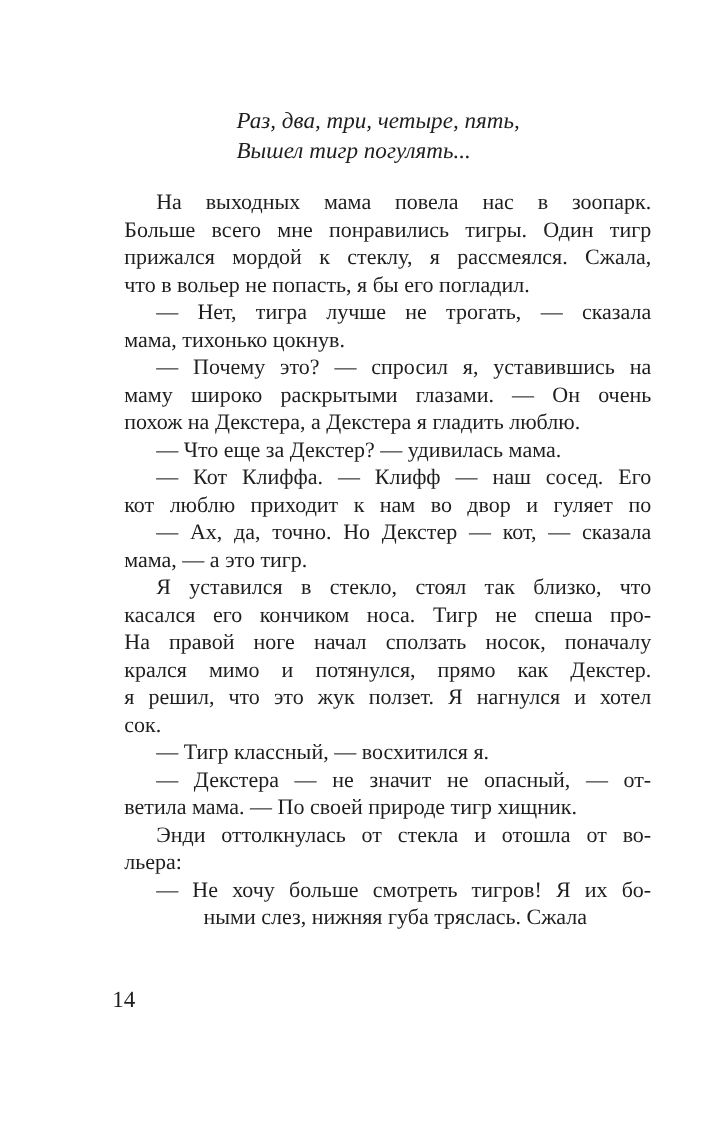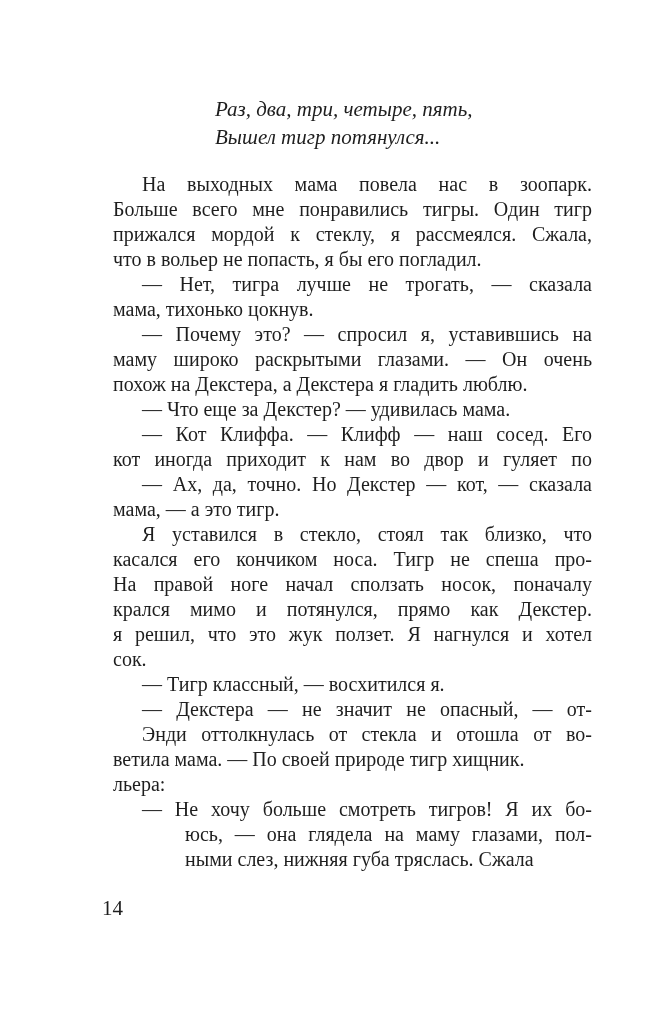--- a/index.html
+++ b/index.html
@@ -59,49 +59,48 @@
     line-height: 25px;
   }
 </style>
 </head>
 <body>
 
 <div class="page">
 
   <div class="epigraph">
     <div class="epigraph-line">Раз, два, три, четыре, пять,</div>
-    <div class="epigraph-line">Вышел тигр потянулся...</div>
+    <div class="epigraph-line">Вышел тигр погулять...</div>
   </div>
 
   <div class="body-text" id="body-text">
       <div class="text-line first">На выходных мама повела нас в зоопарк.</div>
       <div class="text-line">Больше всего мне понравились тигры. Один тигр</div>
       <div class="text-line">прижался мордой к стеклу, я рассмеялся. Сжала,</div>
       <div class="text-line last">что в вольер не попасть, я бы его погладил.</div>
       <div class="text-line first">— Нет, тигра лучше не трогать, — сказала</div>
       <div class="text-line last">мама, тихонько цокнув.</div>
       <div class="text-line first">— Почему это? — спросил я, уставившись на</div>
       <div class="text-line">маму широко раскрытыми глазами. — Он очень</div>
       <div class="text-line last">похож на Декстера, а Декстера я гладить люблю.</div>
       <div class="text-line first last">— Что еще за Декстер? — удивилась мама.</div>
       <div class="text-line first">— Кот Клиффа. — Клифф — наш сосед. Его</div>
-      <div class="text-line">кот иногда приходит к нам во двор и гуляет по</div>
+      <div class="text-line">кот люблю приходит к нам во двор и гуляет по</div>
       <div class="text-line first">— Ах, да, точно. Но Декстер — кот, — сказала</div>
       <div class="text-line last">мама, — а это тигр.</div>
       <div class="text-line first">Я уставился в стекло, стоял так близко, что</div>
       <div class="text-line">касался его кончиком носа. Тигр не спеша про-</div>
       <div class="text-line">На правой ноге начал сползать носок, поначалу</div>
       <div class="text-line">крался мимо и потянулся, прямо как Декстер.</div>
       <div class="text-line">я решил, что это жук ползет. Я нагнулся и хотел</div>
       <div class="text-line last">сок.</div>
       <div class="text-line first last">— Тигр классный, — восхитился я.</div>
       <div class="text-line first">— Декстера — не значит не опасный, — от-</div>
+      <div class="text-line last">ветила мама. — По своей природе тигр хищник.</div>
       <div class="text-line first">Энди оттолкнулась от стекла и отошла от во-</div>
-      <div class="text-line last">ветила мама. — По своей природе тигр хищник.</div>
       <div class="text-line last">льера:</div>
       <div class="text-line first">— Не хочу больше смотреть тигров! Я их бо-</div>
-      <div class="text-line wrap">юсь, — она глядела на маму глазами, пол-</div>
       <div class="text-line wrap last">ными слез, нижняя губа тряслась. Сжала</div>
     </div>
 
   <div class="page-number">14</div>
 
 </div>
 
 </body></html>

